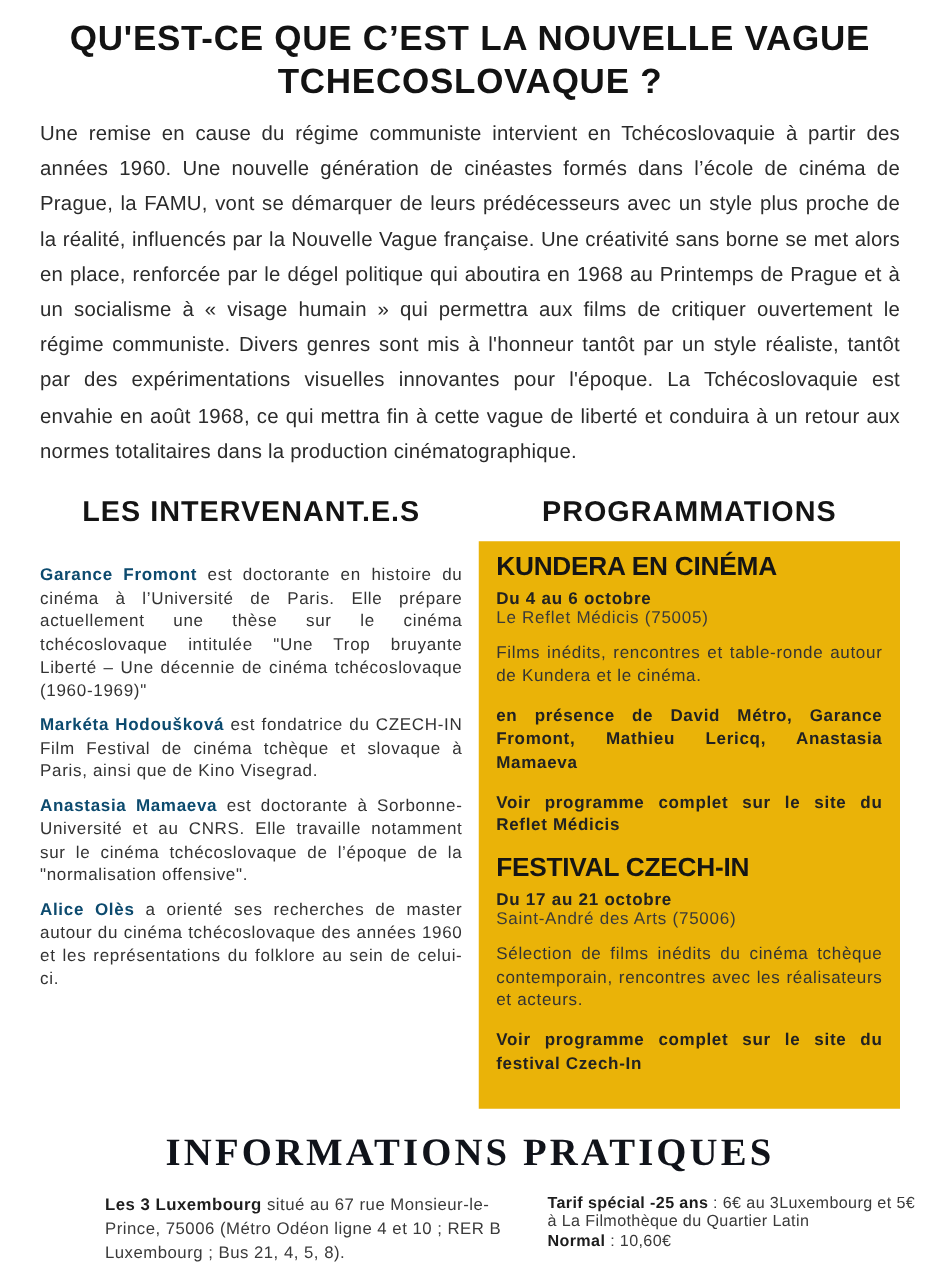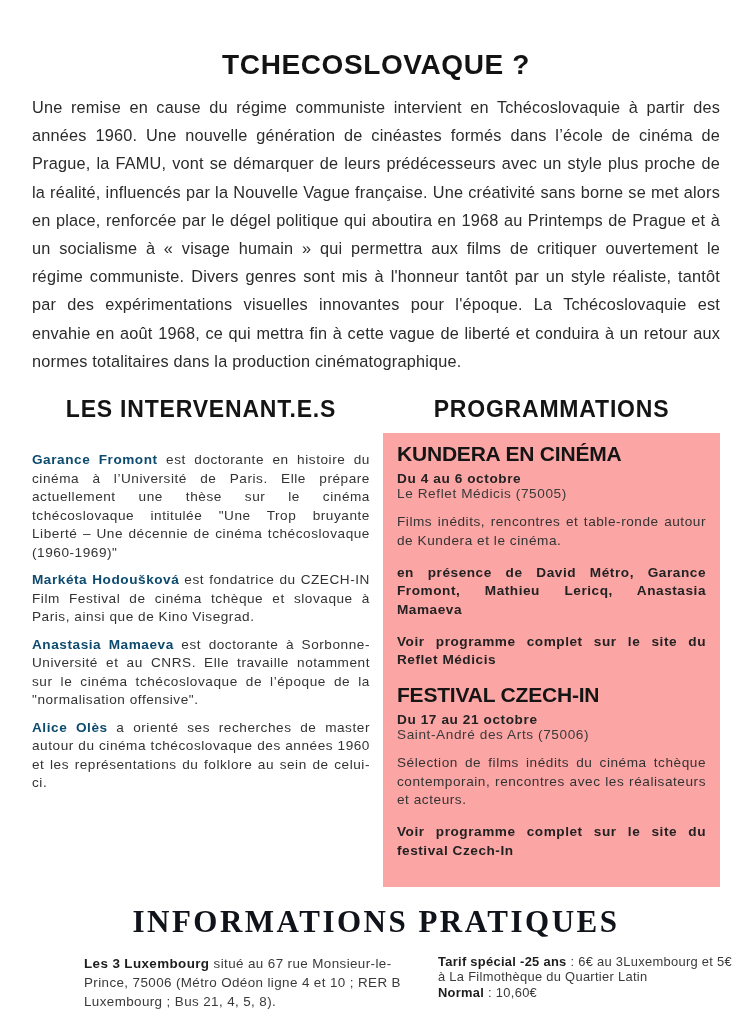--- a/index.html
+++ b/index.html
@@ -58,21 +58,21 @@
   .venue b{color:#1d1d1d;}
   .tarif{font-size:12.9px;line-height:15.4px;letter-spacing:.3px;color:#3a3a3a;}
   .tarif b{color:#1d1d1d;}
 </style>
 </head>
 <body>
 
 <div class="page">
 
   <h1 class="title">
-    <br>
+    <span>QU'EST-CE QUE C’EST LA NOUVELLE VAGUE</span><br>
     <span>TCHECOSLOVAQUE ?</span>
   </h1>
 
   <p class="intro">Une remise en cause du régime communiste intervient en Tchécoslovaquie à partir des années 1960. Une nouvelle génération de cinéastes formés dans l’école de cinéma de Prague, la FAMU, vont se démarquer de leurs prédécesseurs avec un style plus proche de la réalité, influencés par la Nouvelle Vague française. Une créativité sans borne se met alors en place, renforcée par le dégel politique qui aboutira en 1968 au Printemps de Prague et à un socialisme à « visage humain » qui permettra aux films de critiquer ouvertement le régime communiste. Divers genres sont mis à l'honneur tantôt par un style réaliste, tantôt par des expérimentations visuelles innovantes pour l'époque. La Tchécoslovaquie est envahie en août 1968, ce qui mettra fin à cette vague de liberté et conduira à un retour aux normes totalitaires dans la production cinématographique.</p>
 
   <div class="columns">
 
     <section class="col-left">
       <h2 class="colhead">LES INTERVENANT.E.S</h2>
       <div class="people">
@@ -80,21 +80,21 @@
         <p class="person"><b>Markéta Hodoušková</b><span> est fondatrice du CZECH-IN Film Festival de cinéma tchèque et slovaque à Paris, ainsi que de Kino Visegrad.</span></p>
         <p class="person"><b>Anastasia Mamaeva</b><span> est doctorante à Sorbonne-Université et au CNRS. Elle travaille notamment sur le cinéma tchécoslovaque de l’époque de la "normalisation offensive".</span></p>
         <p class="person"><b>Alice Olès</b><span> a orienté ses recherches de master autour du cinéma tchécoslovaque des années 1960 et les représentations du folklore au sein de celui-ci.</span></p>
       </div>
     </section>
 
     <section class="col-right">
       <h2 class="colhead">
         <span>PROGRAMMATIONS</span><br>
       </h2>
-      <div class="pinkbox" style="background:#fca5a5;">
+      <div class="pinkbox" style="background:#eab308;">
         <div class="event">
           <h3 class="event-title">KUNDERA EN CINÉMA</h3>
           <div class="event-dates">Du 4 au 6 octobre</div>
           <div class="event-venue">Le Reflet Médicis (75005)</div>
           <p class="event-desc">Films inédits, rencontres et table-ronde autour de Kundera et le cinéma.</p>
           <p class="event-guests">en présence de David Métro, Garance Fromont, Mathieu Lericq, Anastasia Mamaeva</p>
           <p class="event-link">Voir programme complet sur le site du Reflet Médicis</p>
         </div>
         <div class="event">
           <h3 class="event-title">FESTIVAL CZECH-IN</h3>

